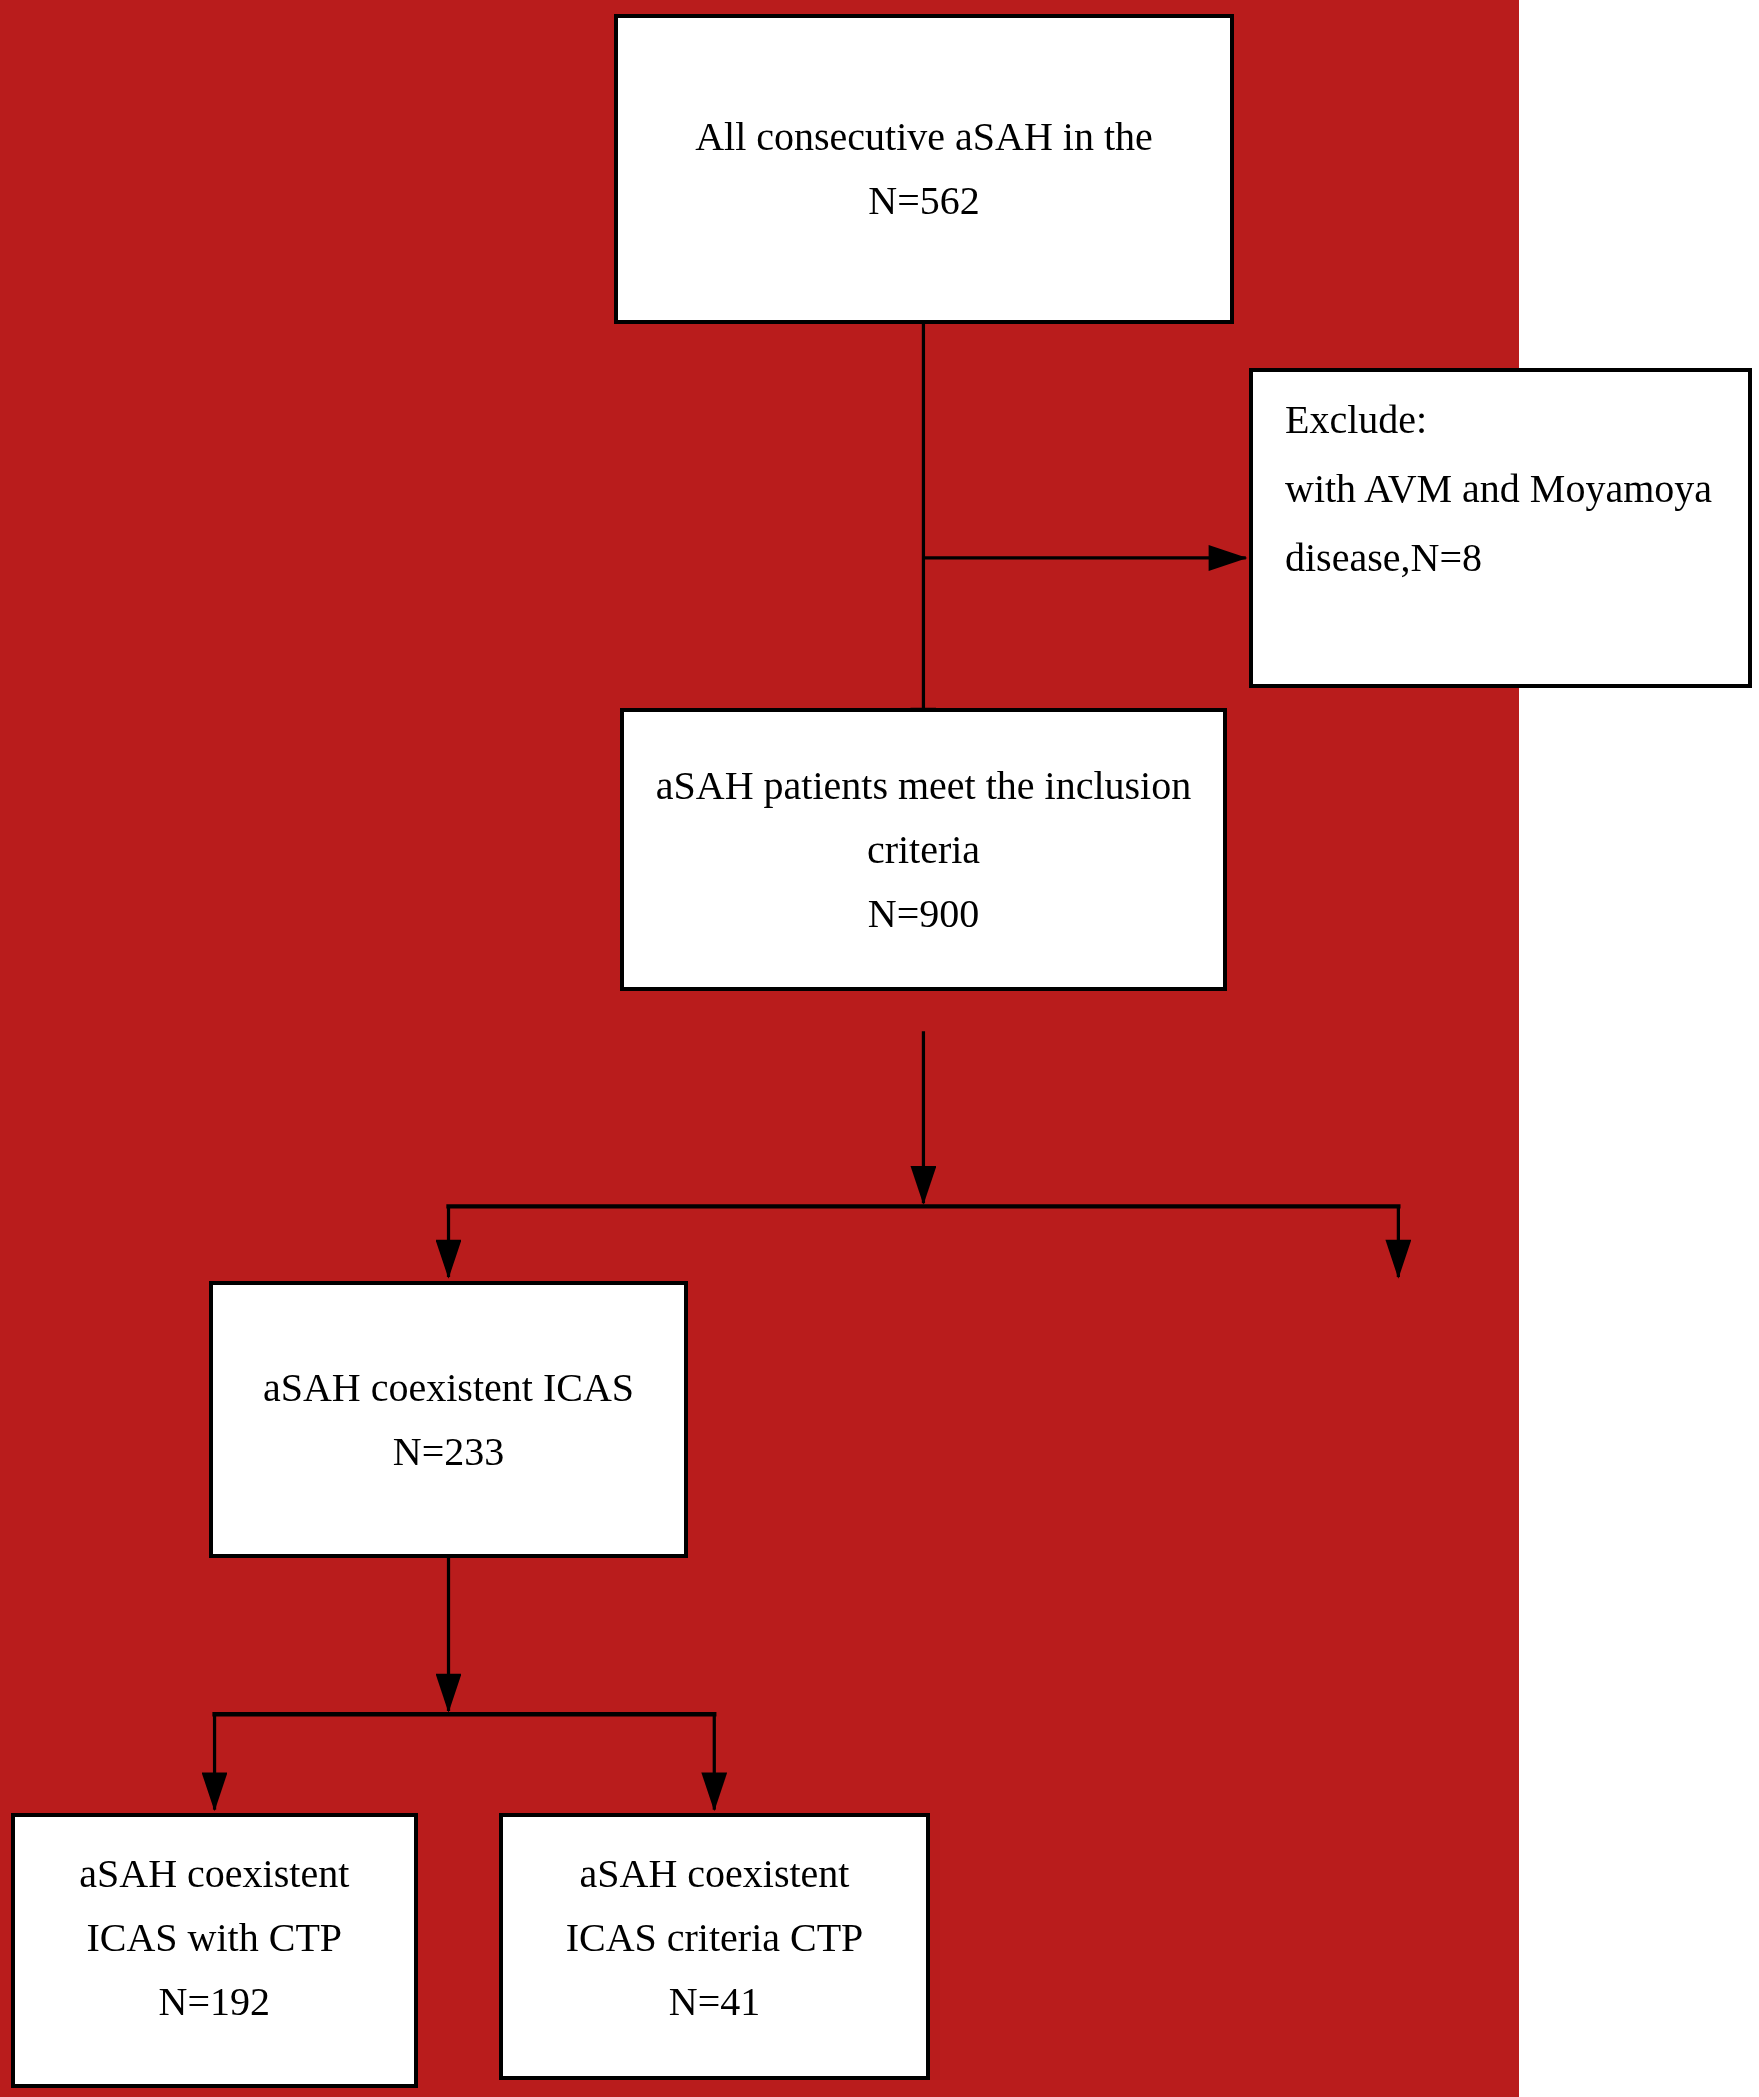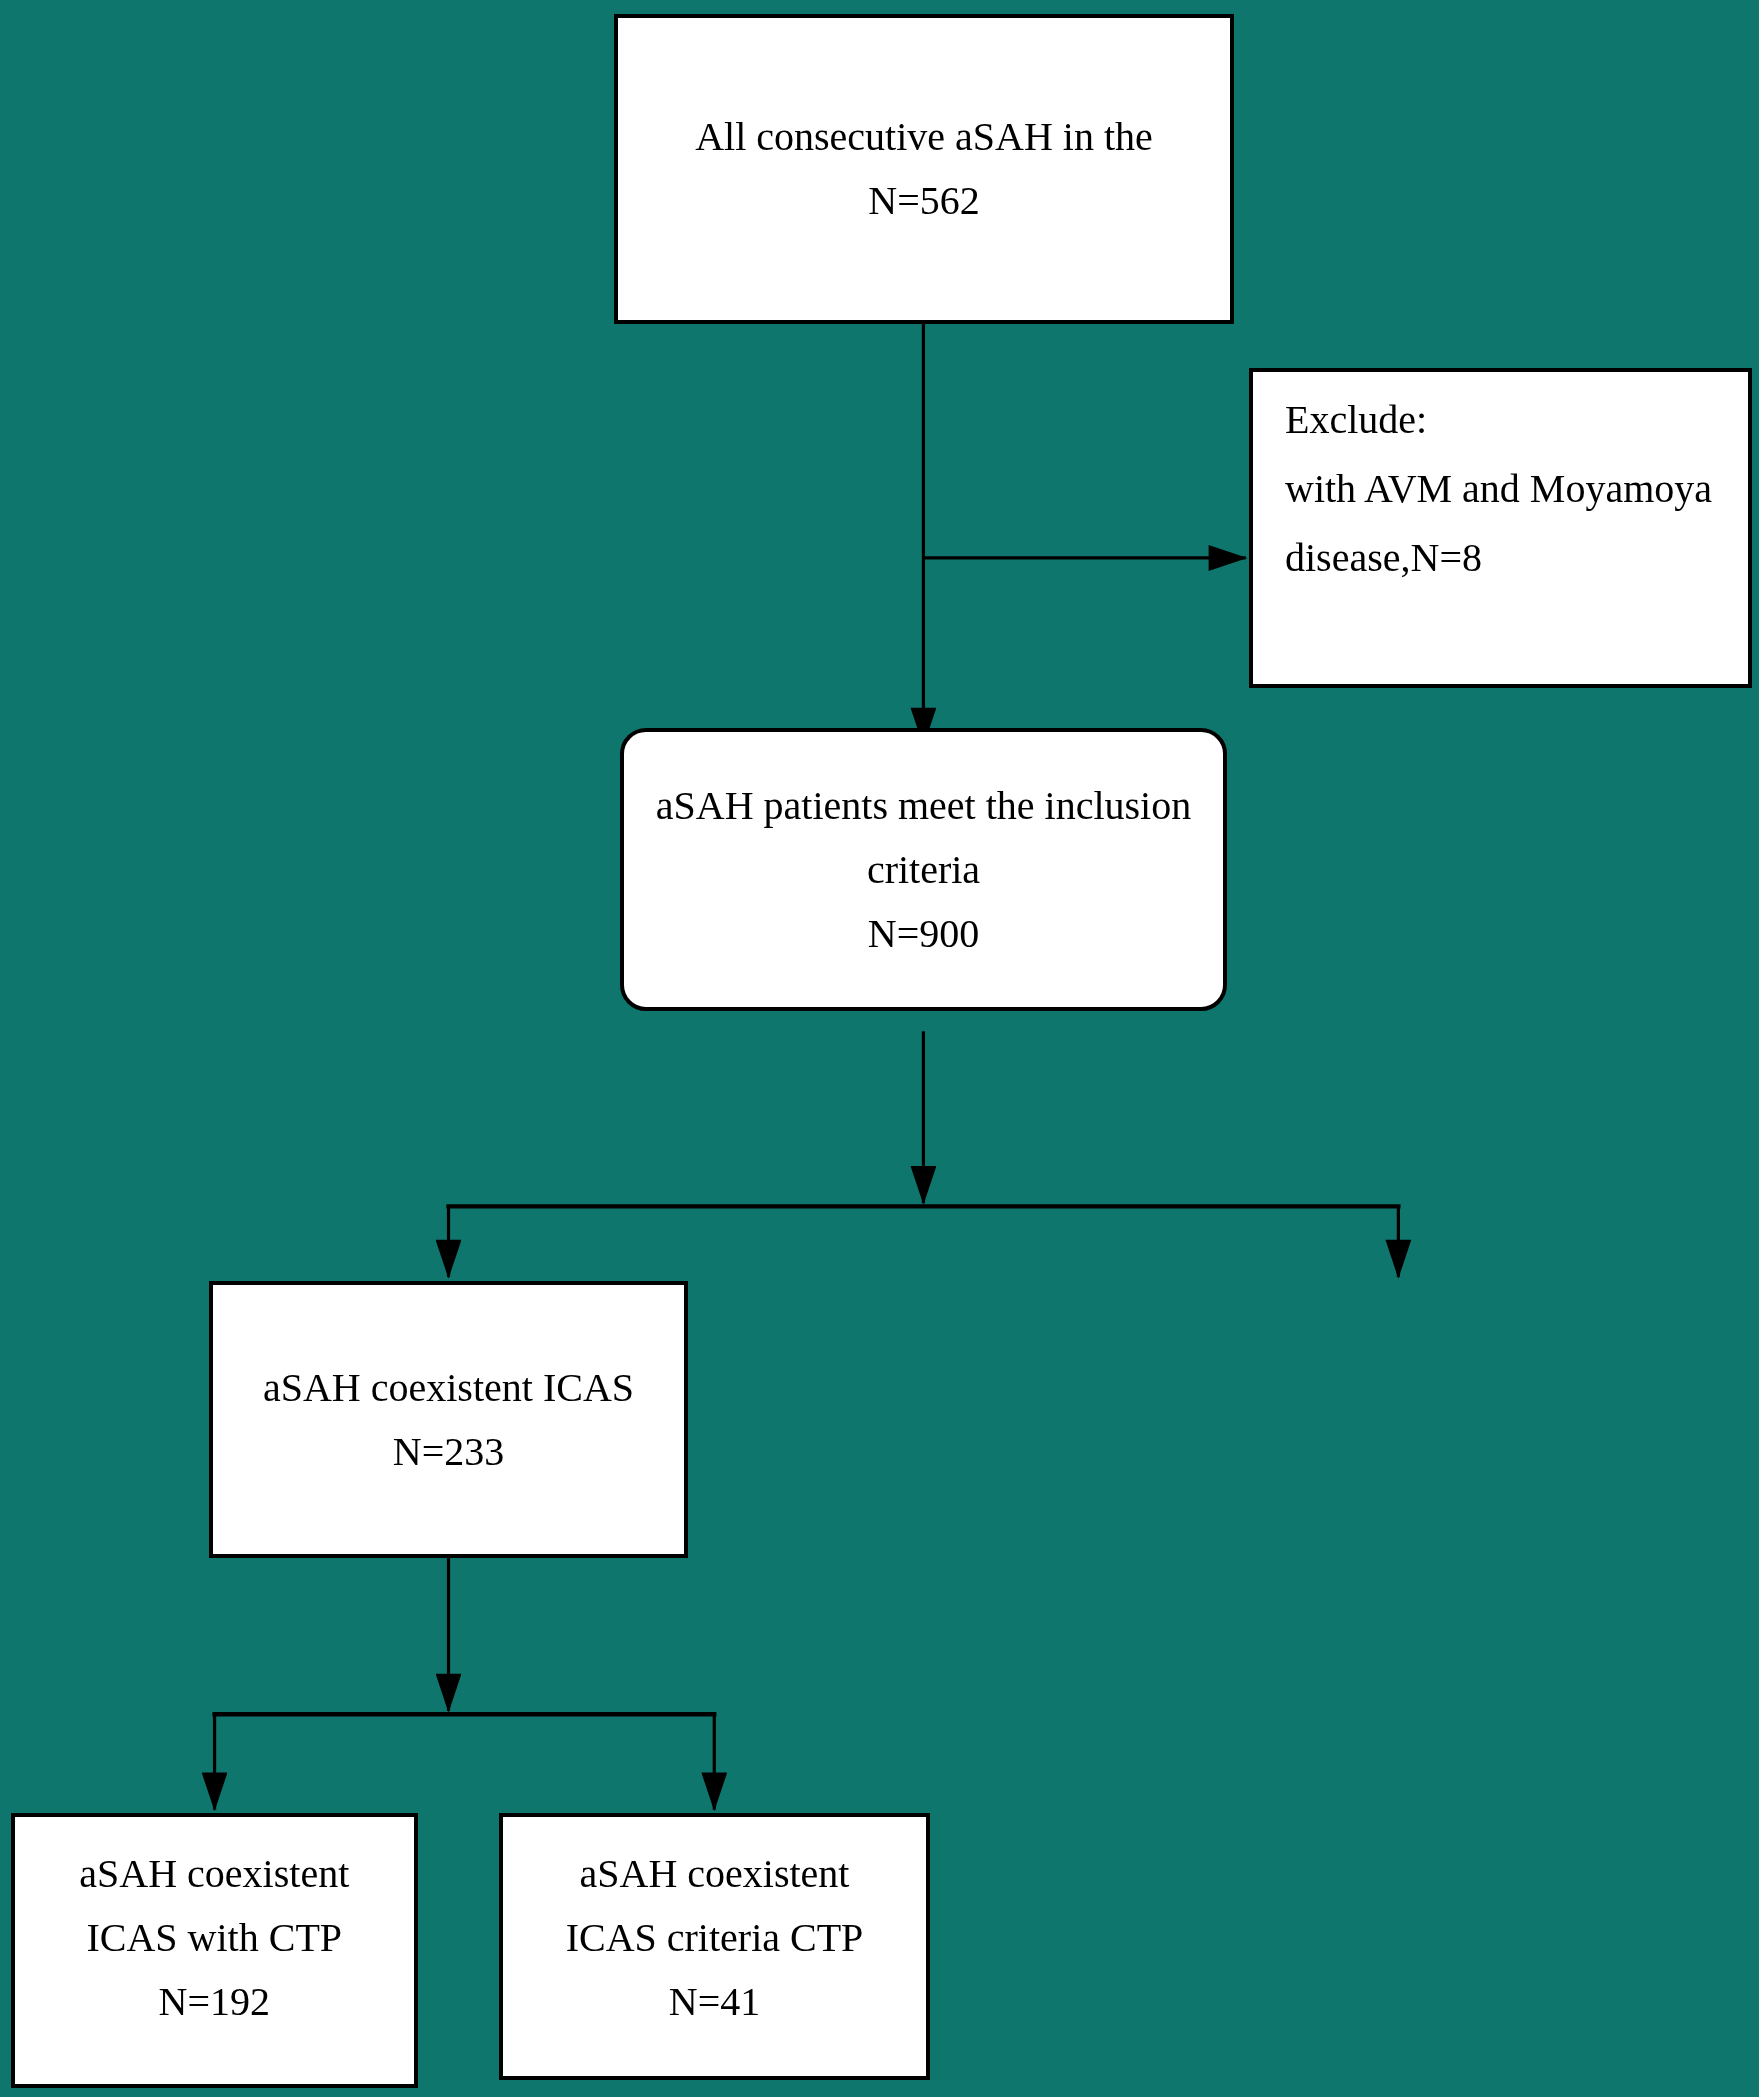--- a/index.html
+++ b/index.html
@@ -2,23 +2,23 @@
 <html style="font-size:8.6px"><head>
 <meta charset="utf-8">
 <style>
   html, body {
     margin: 0;
     padding: 0;
     background: #ffffff;
   }
   #canvas {
     position: relative;
-    width: 1759px;
+    width: 1519px;
     height: 2097px;
-    background: #0f766e;
+    background: #b91c1c;
     font-family: "Liberation Serif", "DejaVu Serif", serif;
     color: #000000;
   }
   #connectors {
     position: absolute;
     left: 0;
     top: 0;
     pointer-events: none;
   }
   #connectors line {
@@ -55,22 +55,22 @@
   #box-exclude {
     left: 1249px; top: 368px;
     width: 503px; height: 320px;
     align-items: flex-start;
     justify-content: flex-start;
     text-align: right;
     padding: 14px 5.4px 0 32px;
     line-height: 1.72;
   }
   #box-inclusion {
-    left: 620px; top: 728px;
-    width: 607px; height: 283px; border-radius: 26px;
+    left: 620px; top: 708px;
+    width: 607px; height: 283px;
   }
   #box-icas {
     left: 209px; top: 1281px;
     width: 479px; height: 277px;
   }
   #box-not-icas {
     left: 1146px; top: 1281px;
     width: 506px; height: 270px;
   }
   #box-ctp {

